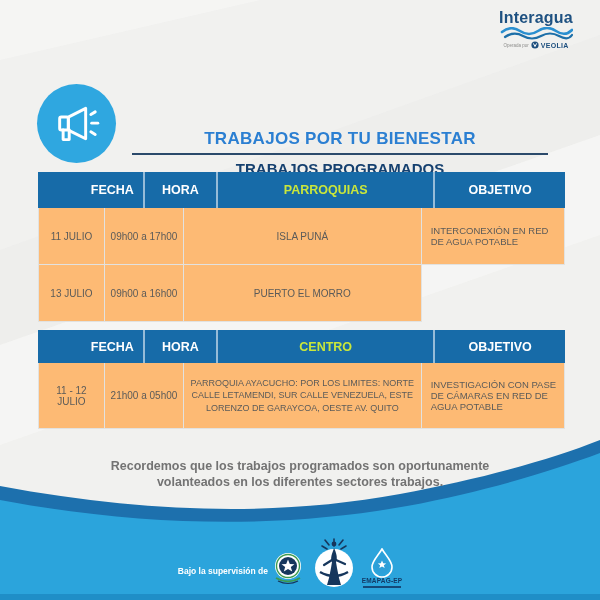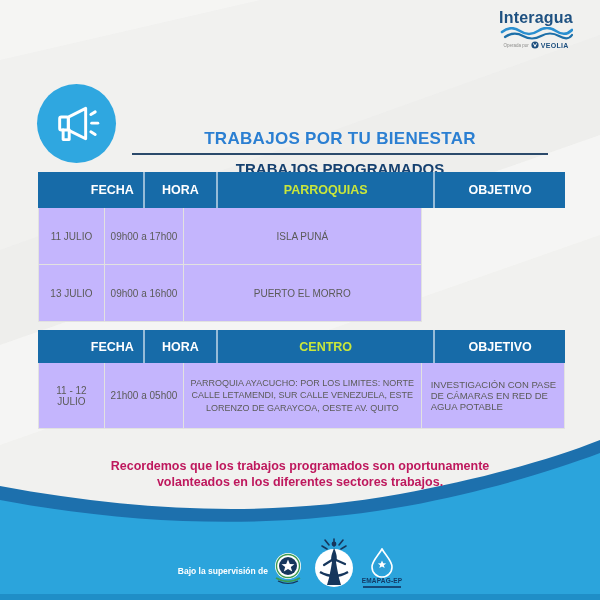--- a/index.html
+++ b/index.html
@@ -25,36 +25,36 @@
   .title-main{font-size:17px;font-weight:bold;color:#2b7fd2;letter-spacing:.3px;margin-top:35px;}
   .title-rule{height:2px;background:#2b4a6b;margin:4px 12px 5px 12px;}
   .title-sub{font-size:15px;font-weight:bold;color:#15406f;line-height:1.2;}
 
   
   .sched-table{position:absolute;left:38px;width:527px;}
   .t-row{display:flex;width:100%;}
   .t-head .t-cell{background:#176ba8;color:#fff;font-weight:bold;font-size:12.5px;
     display:flex;align-items:center;justify-content:center;border-left:2px solid rgba(255,255,255,.55);}
   .t-head .t-cell:first-child{border-left:none;padding-left:44px;}
-  .t-body .t-cell{background:#c4b5fd;color:#5b5b59;font-size:10px;
+  .t-body .t-cell{background:#fdba74;color:#5b5b59;font-size:10px;
     display:flex;align-items:center;justify-content:center;text-align:center;
     border:1px solid #e2e2e0;border-top:none;box-sizing:border-box;padding:3px 5px;}
   .t-body .t-cell + .t-cell{border-left:none;}
   .c-fecha{width:12.7%;}
   .c-hora{width:15%;}
   .c-lugar{width:45.1%;}
   .c-obj{width:27.2%;}
   .head-lugar{color:#c9e63b !important;}
   .obj-cell{justify-content:flex-start !important;text-align:left !important;font-size:9.5px !important;padding-left:9px !important;}
   .lugar-small{font-size:9px !important;line-height:1.35;}
   .sifon{font-size:10.5px !important;}
 
   
   .note{position:absolute;left:90px;top:458px;width:420px;text-align:center;
-    font-size:12.5px;font-weight:bold;color:#be185d;line-height:1.3;}
+    font-size:12.5px;font-weight:bold;color:#737373;line-height:1.3;}
 
   
   .supervision{position:absolute;left:150px;top:566px;font-size:8.5px;font-weight:bold;color:#ffffff;width:118px;text-align:right;}
   .logo-abs{position:absolute;}
   .emapag-label{position:absolute;left:360px;top:577px;width:44px;text-align:center;
     font-size:6.5px;font-weight:bold;color:#123a66;letter-spacing:.2px;}
   .emapag-underline{position:absolute;left:363px;top:586px;width:38px;height:1.5px;background:#123a66;opacity:.85;}
 </style>
 </head>
 <body>
@@ -114,20 +114,21 @@
     <div class="t-row t-head" style="height:36px;">
       <div class="t-cell c-fecha">FECHA</div>
       <div class="t-cell c-hora">HORA</div>
       <div class="t-cell c-lugar head-lugar">PARROQUIAS</div>
       <div class="t-cell c-obj">OBJETIVO</div>
     </div>
     <div class="t-row t-body" style="height:57px;">
       <div class="t-cell c-fecha">11 JULIO</div>
       <div class="t-cell c-hora">09h00 a 17h00</div>
       <div class="t-cell c-lugar">ISLA PUNÁ</div>
+      <div class="t-cell c-obj obj-cell">INTERCONEXIÓN EN RED DE AGUA POTABLE</div>
     </div>
     <div class="t-row t-body" style="height:57px;">
       <div class="t-cell c-fecha">13 JULIO</div>
       <div class="t-cell c-hora">09h00 a 16h00</div>
       <div class="t-cell c-lugar">PUERTO EL MORRO</div>
     </div>
   </div>
 
   <div class="sched-table" style="top:330px;">
     <div class="t-row t-head" style="height:33px;">

